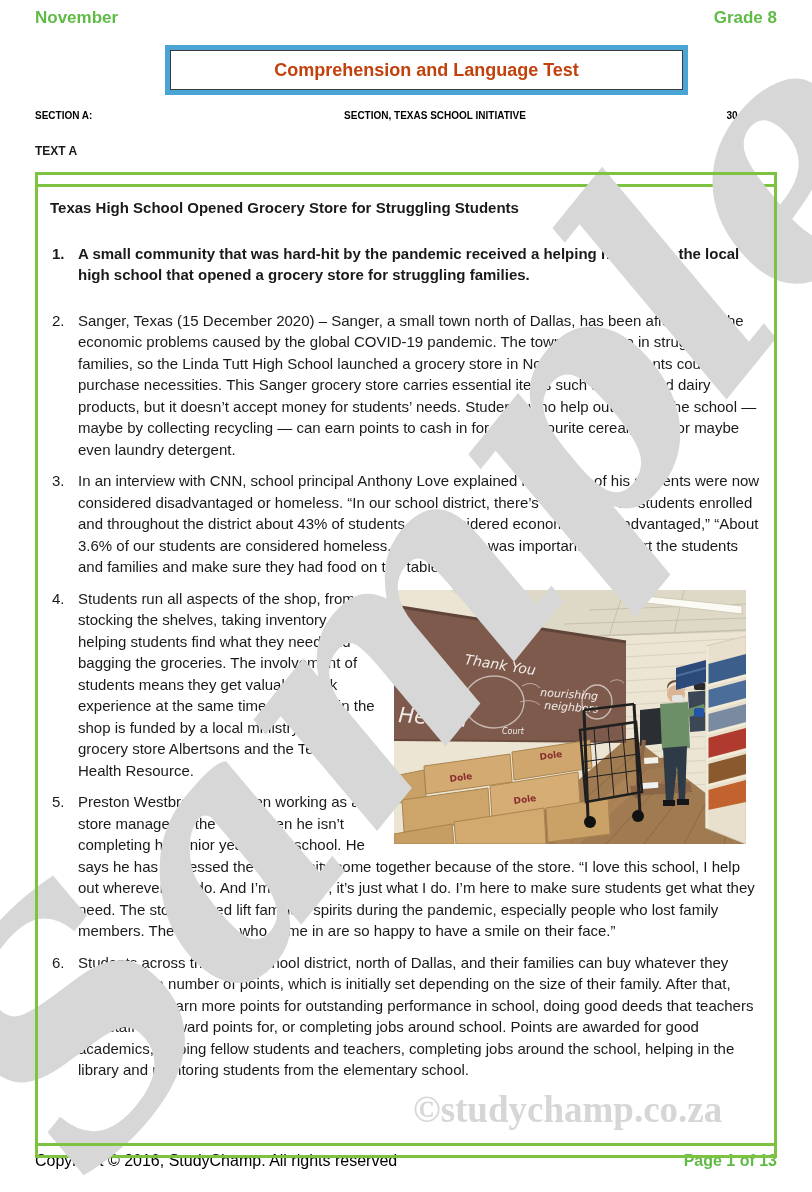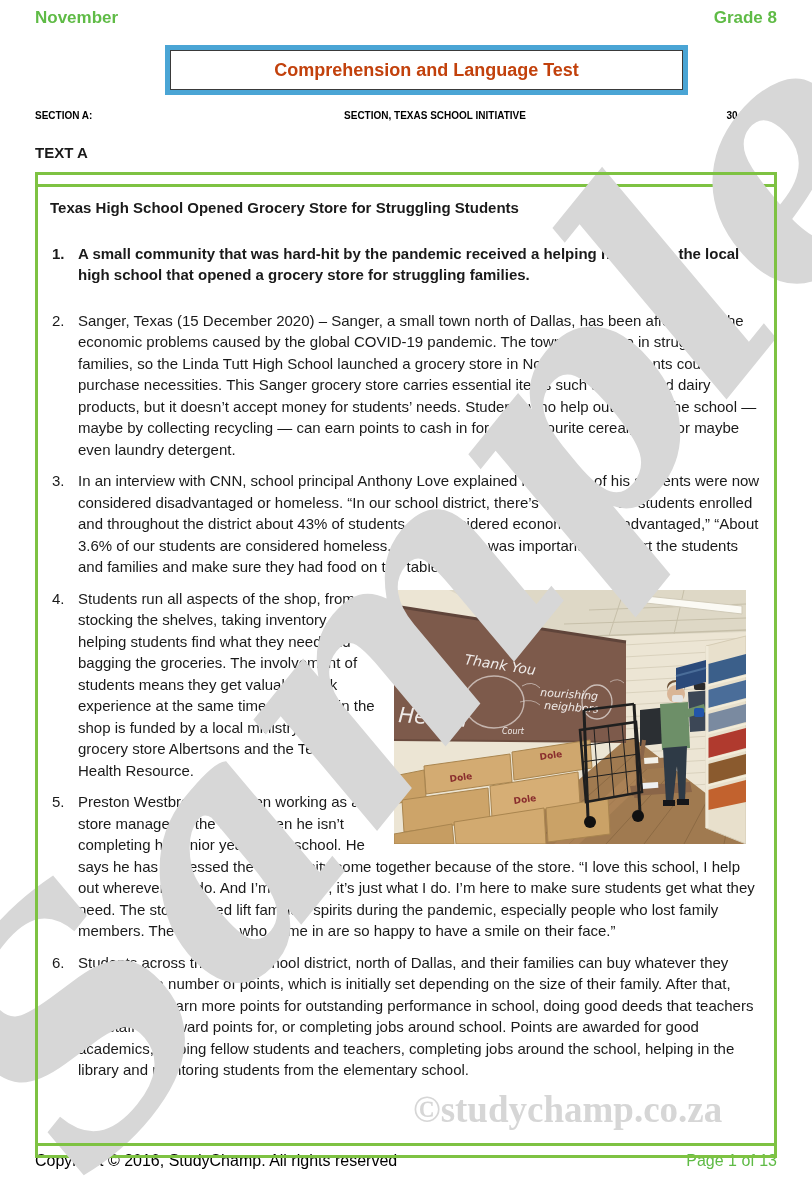--- a/index.html
+++ b/index.html
@@ -21,21 +21,21 @@
   .section-row {
     position:absolute; top:110px; left:35px; width:742px;
     display:flex; align-items:baseline;
     font-size:10px; font-weight:bold; color:#000;
   }
   .section-row .sec-label { width:190px; }
   .section-row .sec-name  { flex:1; text-align:center; }
   .section-row .sec-marks { width:132px; text-align:right; }
   .text-a {
     position:absolute; top:144px; left:35px;
-    font-size:15px; font-weight:bold;
+    font-size:12px; font-weight:bold;
   }
   .passage-box {
     position:absolute; top:184px; left:35px; width:742px; height:974px;
     border:3px solid #7ec242; box-sizing:border-box;
     padding:8px 12px 8px 12px; overflow:hidden;
     font-size:15px; line-height:21.5px; z-index:1;
   }
   .passage-border-overlay {
     position:absolute; top:172px; left:35px; width:742px; height:974px;
     border:3px solid #7ec242; box-sizing:border-box;
@@ -65,21 +65,21 @@
     color:rgba(205,205,205,0.82); z-index:6; pointer-events:none;
     font-family:Liberation Serif, serif; white-space:nowrap;
   }
   .footer-row {
     position:absolute; top:1152px; left:35px; width:742px;
     display:flex; justify-content:space-between; align-items:baseline;
     font-size:16px;
     gap:40px;
   }
   .footer-row .copyright { color:#000; }
-  .footer-row .page-num { color:#5fbb46; font-weight:normal;padding-left:27px; }
+  .footer-row .page-num { color:#5fbb46; font-weight:bold;padding-left:27px; }
 </style>
 </head>
 <body>
 
 <div class="header-row">
   <span>November</span>
   <span>Grade 8</span>
 </div>
 
 <div class="title-box">

